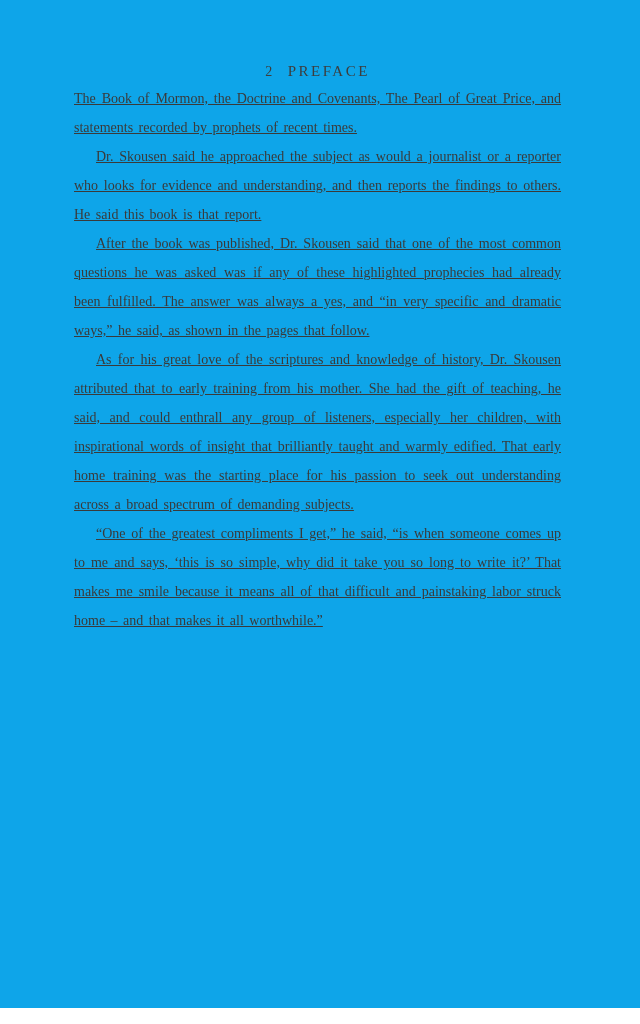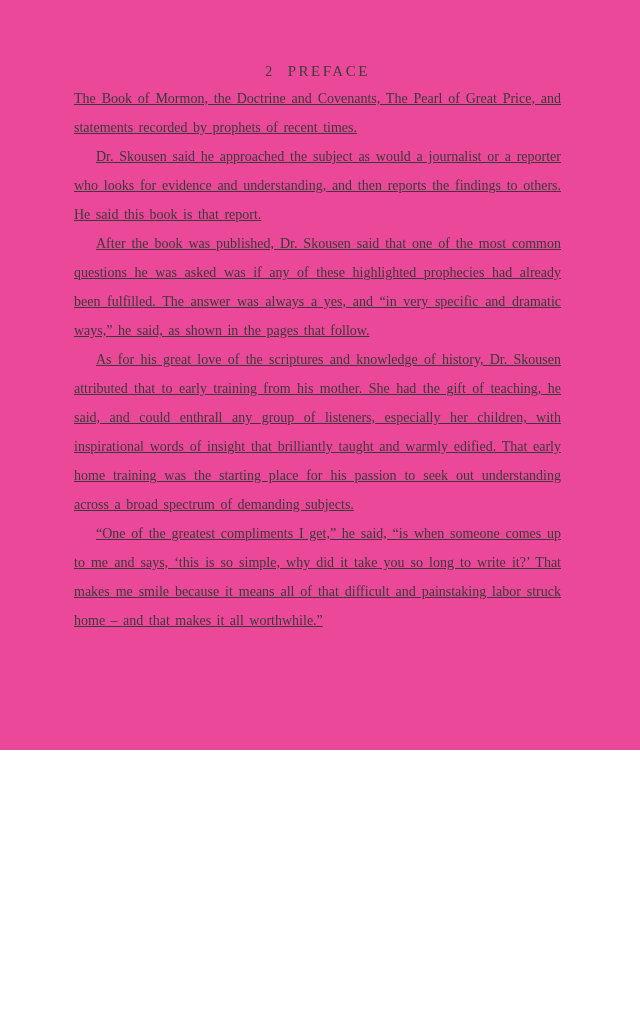--- a/index.html
+++ b/index.html
@@ -3,22 +3,22 @@
 <meta charset="utf-8">
 <style>
   html, body {
     margin: 0;
     padding: 0;
     background: #ffffff;
   }
   .page {
     position: relative;
     width: 640px;
-    height: 750px;
-    background: #ec4899;
+    height: 1008px;
+    background: #0ea5e9;
     box-sizing: border-box;
     padding: 63px 79px 0 74px;
     font-family: "Liberation Serif", "DejaVu Serif", serif;
     color: #3a3a3a;
     overflow: hidden;
   }
   .running-head {
     text-align: center;
     line-height: 16px;
     letter-spacing: 2.5px;

